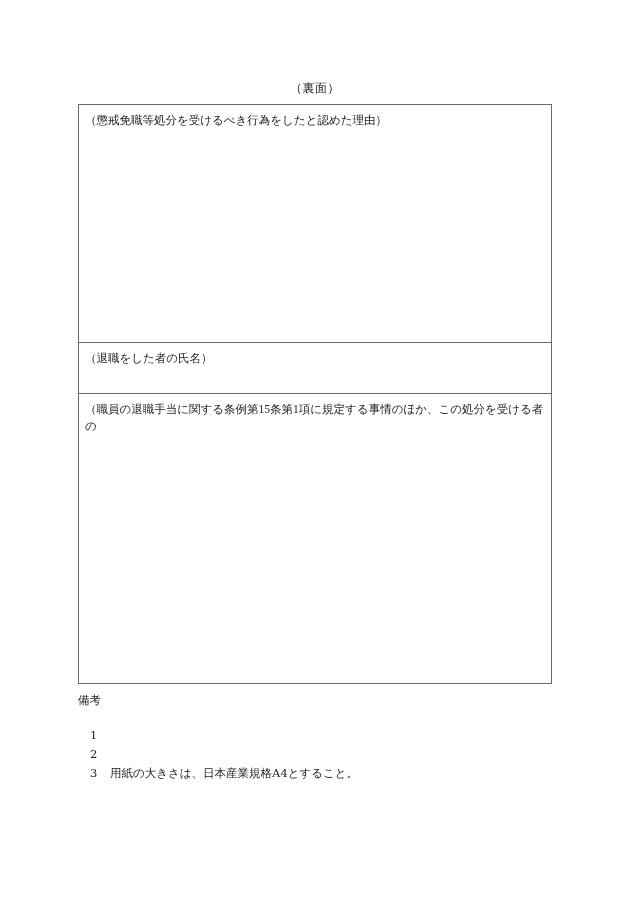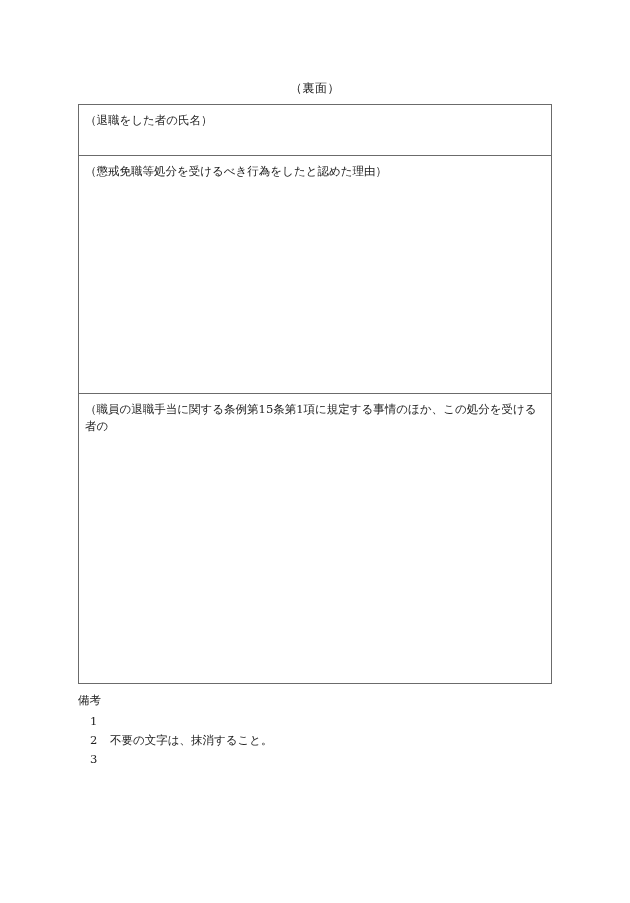--- a/index.html
+++ b/index.html
@@ -38,64 +38,64 @@
       border-bottom: 1px solid #6b6b6b;
       padding: 7px 6px 0 6px;
       font-size: 11.5px;
       line-height: 17px;
     }
     .form-row:last-child {
       border-bottom: none;
     }
     .row-name { height: 51px; }
     .row-reason { height: 238px; }
-    .row-explanation { height: 289px; }
+    .row-explanation { height: 289px; font-family: Liberation Serif, serif; }
     .notes {
       position: absolute;
       left: 78px;
       top: 690px;
       width: 480px;
       font-size: 11.5px;
     }
     .notes-title {
       line-height: 20px;
-      margin-bottom: 2px;
+      margin-bottom: 16px;
     }
     .note-item {
       display: flex;
       line-height: 19px;
     }
     .note-num {
       width: 20px;
       padding-left: 12px;
       flex: none;
     }
   </style>
 </head>
 <body>
 
 <div class="page-heading">（裏面）</div>
 
 <div class="form-table">
+  <div class="form-row row-reason">
+    <div>（懲戒免職等処分を受けるべき行為をしたと認めた理由）</div>
+  </div>
   <div class="form-row row-name">
     <div>（退職をした者の氏名）</div>
-  </div>
-  <div class="form-row row-reason">
-    <div>（懲戒免職等処分を受けるべき行為をしたと認めた理由）</div>
   </div>
   <div class="form-row row-explanation">
     <div>（職員の退職手当に関する条例第15条第1項に規定する事情のほか、この処分を受ける者の</div>
   </div>
 </div>
 
 <div class="notes">
   <div class="notes-title">備考</div>
   <div class="note-item">
     <span class="note-num">1</span>
   </div>
   <div class="note-item">
     <span class="note-num">2</span>
-    <span>不要の文字は、抹消すること。</span>
   </div>
   <div class="note-item">
     <span class="note-num">3</span>
+    <span>用紙の大きさは、日本産業規格A4とすること。</span>
   </div>
 </div>
 
 </body></html>

